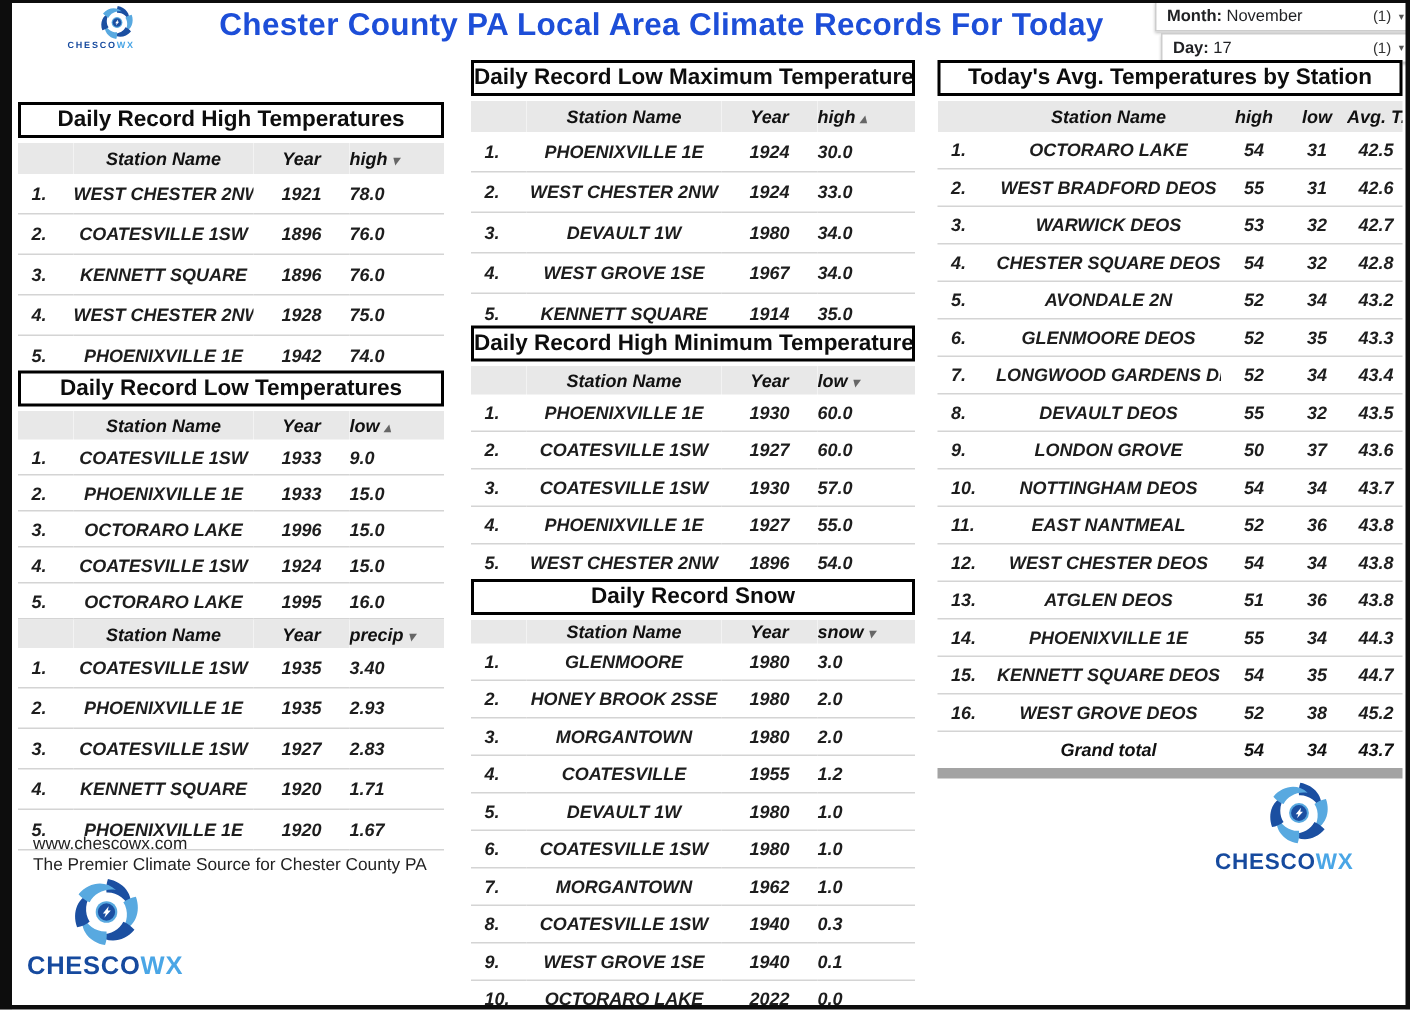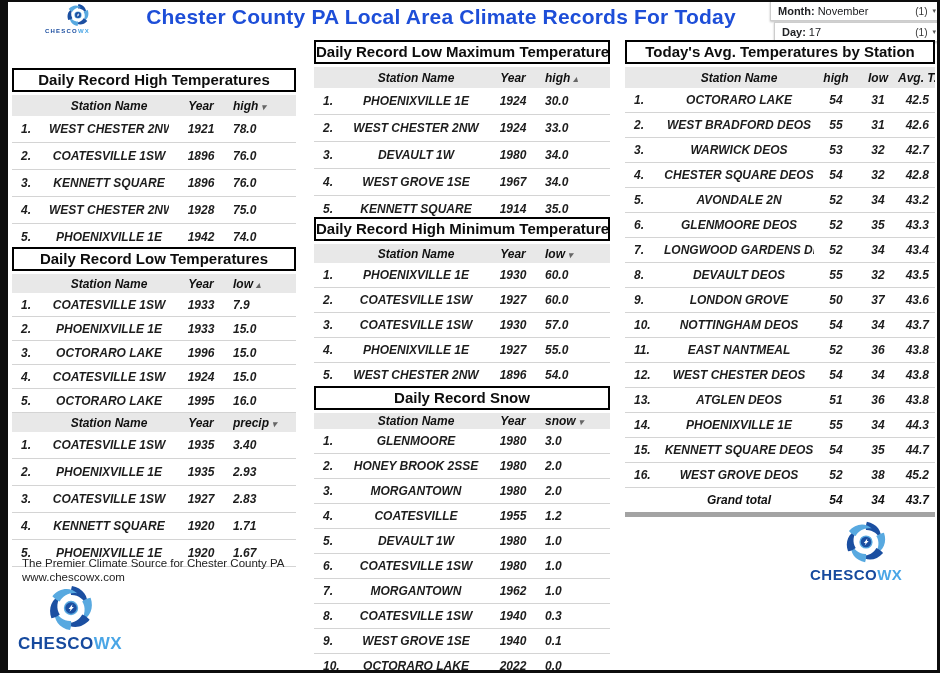--- a/index.html
+++ b/index.html
@@ -59,21 +59,21 @@
   tbody td{border-bottom:1px solid #d4d4d4;}
   .c0{text-align:left;padding-left:9px;}
   .c1,.c2,.c3{text-align:center;}
   .colL th.c0,.colM th.c0{width:28px;} .colR th.c0{width:30px;}
   .colL th.c1{width:120px;} .colM th.c1{width:130px;} .colR th.c1{width:150px;}
   .colL th.c2,.colM th.c2{width:64px;} .colR th.c2{width:44px;} .colR th.c3{width:40px;}
   .colL td.c3,.colL th.c3,.colM td.c3,.colM th.c3{text-align:left;padding-right:8px;}
   .colR .c2,.colR .c3{text-align:center;}
   .colR .c4{text-align:right;padding-right:6px;}
   .arrow{font-size:9px;color:#666;margin-left:3px;}
-  .grand td{border-bottom:5px solid #a3a3a3;font-weight:700;color:#111;}
+  .grand td{border-bottom:7px solid #a3a3a3;font-weight:700;color:#111;}
 </style>
 </head>
 <body>
 
 <div class="frame">
   <svg width="0" height="0" style="position:absolute">
     <defs>
       <g id="swirl">
         <g>
           <path d="M 2 -46 C 24 -42 38 -24 33 -4 C 28 -18 14 -28 0 -27 C -1 -34 0 -40 2 -46 Z" fill="#1b4fa1"></path>
@@ -169,21 +169,21 @@
         <th class="c1">Station Name</th>
         <th class="c2">Year</th>
         <th class="c3"><span>low</span><span class="arrow">▴</span></th>
       </tr>
         </thead>
       <tbody>
           <tr>
             <td class="c0">1.</td>
             <td class="c1">COATESVILLE 1SW</td>
             <td class="c2">1933</td>
-            <td class="c3">7.9</td>
+            <td class="c3">9.0</td>
           </tr>
           <tr>
             <td class="c0">2.</td>
             <td class="c1">PHOENIXVILLE 1E</td>
             <td class="c2">1933</td>
             <td class="c3">15.0</td>
           </tr>
           <tr>
             <td class="c0">3.</td>
             <td class="c1">OCTORARO LAKE</td>
@@ -245,22 +245,22 @@
             <td class="c0">5.</td>
             <td class="c1">PHOENIXVILLE 1E</td>
             <td class="c2">1920</td>
             <td class="c3">1.67</td>
           </tr>
         </tbody>
     </table>
   </section>
 
   <div class="site-note">
+    <div>www.chescowx.com</div>
     <div>The Premier Climate Source for Chester County PA</div>
-    <div>www.chescowx.com</div>
   </div>
 
   <div class="logo logo-footleft">
     <svg viewBox="-50 -50 100 100" width="48" height="48">
         <use href="#swirl"></use>
       </svg>
     <div class="logo-word"><span class="lw-dark">CHESCO</span><span class="lw-light">WX</span></div>
   </div>
 
   <section class="card colM cardM1">

